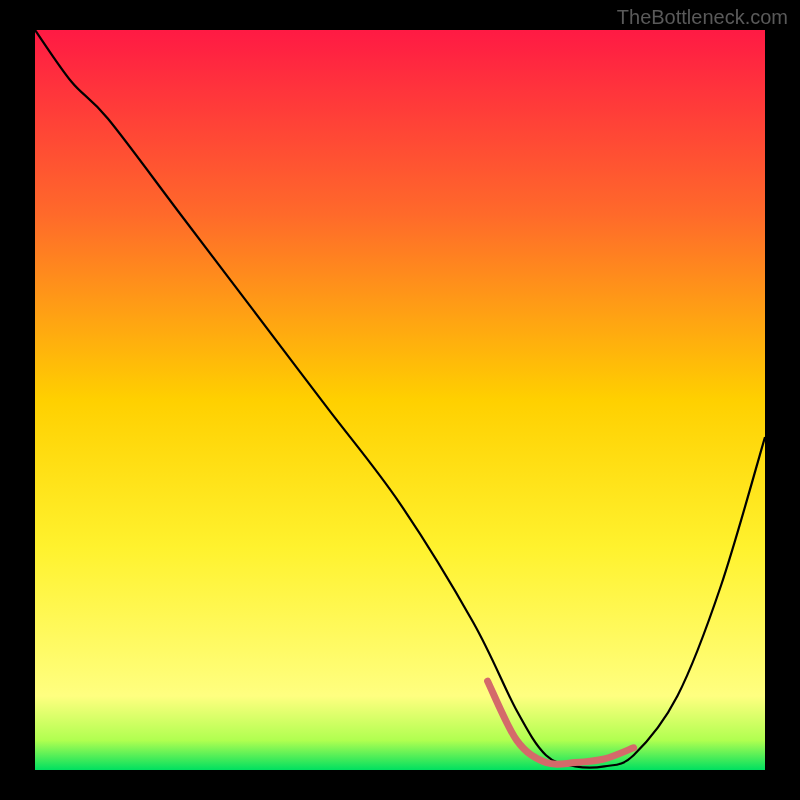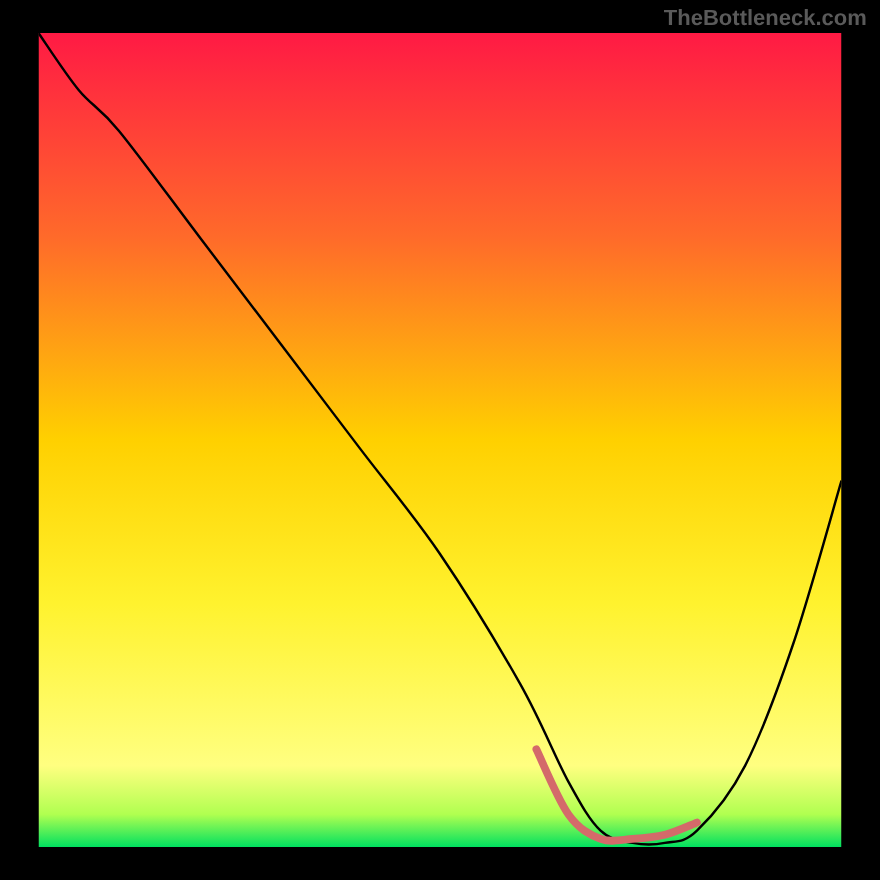--- a/index.html
+++ b/index.html
@@ -10,21 +10,21 @@
     background: #000;
     font-family: Arial, sans-serif;
     position: relative;
   }
   .watermark {
     position: absolute;
     top: 6px;
     right: 12px;
     font-size: 20px;
     color: #5a5a5a;
-    font-weight: bold;
+    font-weight: normal;
     z-index: 10;
   }
   .plot-frame {
     position: absolute;
     left: 35px;
     top: 30px;
     width: 730px;
     height: 740px;
     background: #000;
   }

